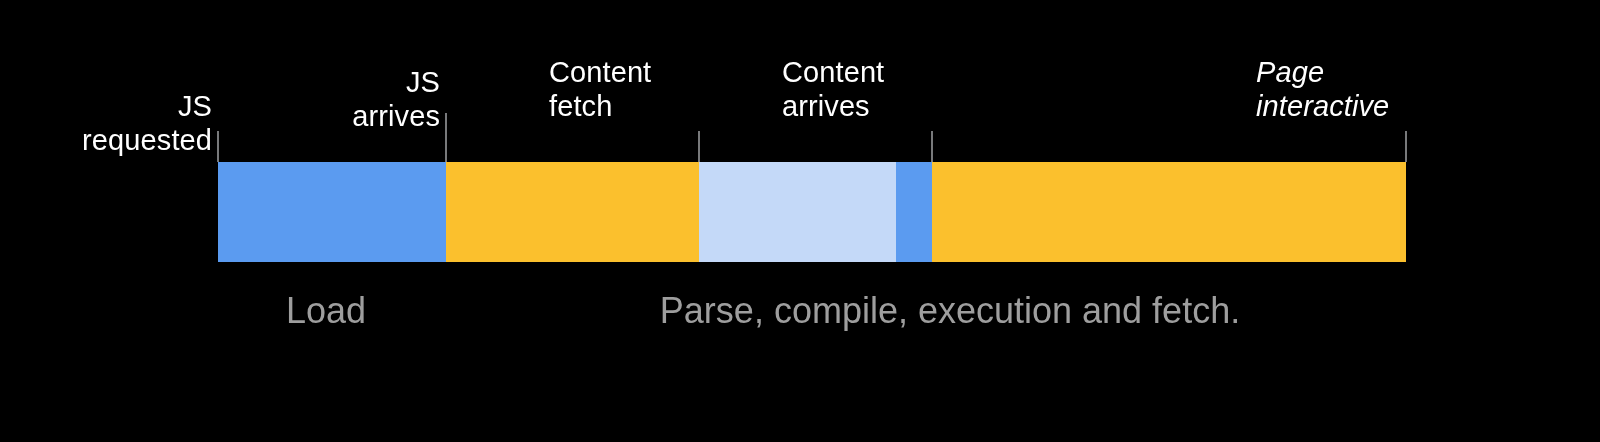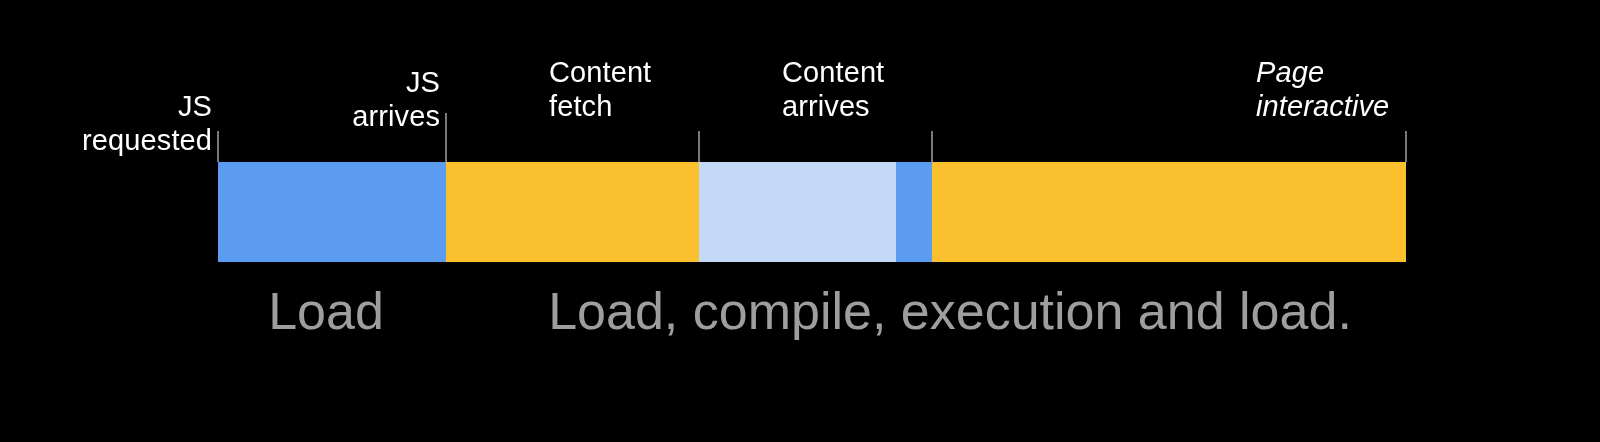--- a/index.html
+++ b/index.html
@@ -56,21 +56,21 @@
   }
   .marker.align-center .mlabel {
     left: 50%;
     transform: translateX(-50%);
   }
 
   
   .caption {
     position: absolute;
     color: #9e9e9e;
-    font-size: 52px;
+    font-size: 36px;
     line-height: 46px;
     white-space: nowrap;
     text-align: left;
     transform: translateX(-50%);
   }
 </style>
 </head>
 <body>
 
 <div id="stage">
@@ -104,16 +104,16 @@
       </div>
       <div class="marker align-center" style="left: 1406px; top: 0px; width: 0px; height: 162px;">
         <div class="leader" style="left: -1px; top: 131px; height: 31px;"></div>
         <div class="mlabel" style="top: 55px; width: 300px; font-style: italic;">Page
 interactive</div>
       </div>
     </div>
 
   <div id="captions-layer">
       <div class="caption" style="left: 326px; top: 288px;">Load</div>
-      <div class="caption" style="left: 950px; top: 288px;">Load, compile, execution and load.</div>
+      <div class="caption" style="left: 950px; top: 288px;">Parse, compile, execution and fetch.</div>
     </div>
 
 </div>
 
 </body></html>

